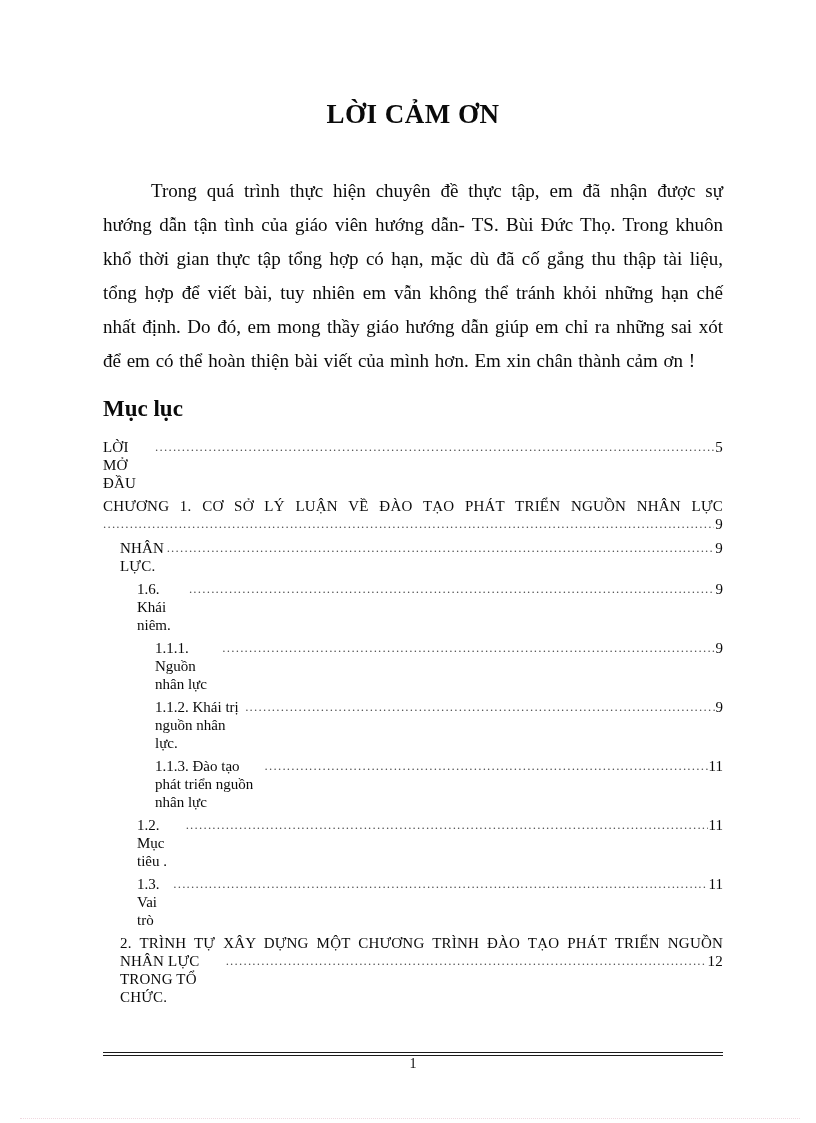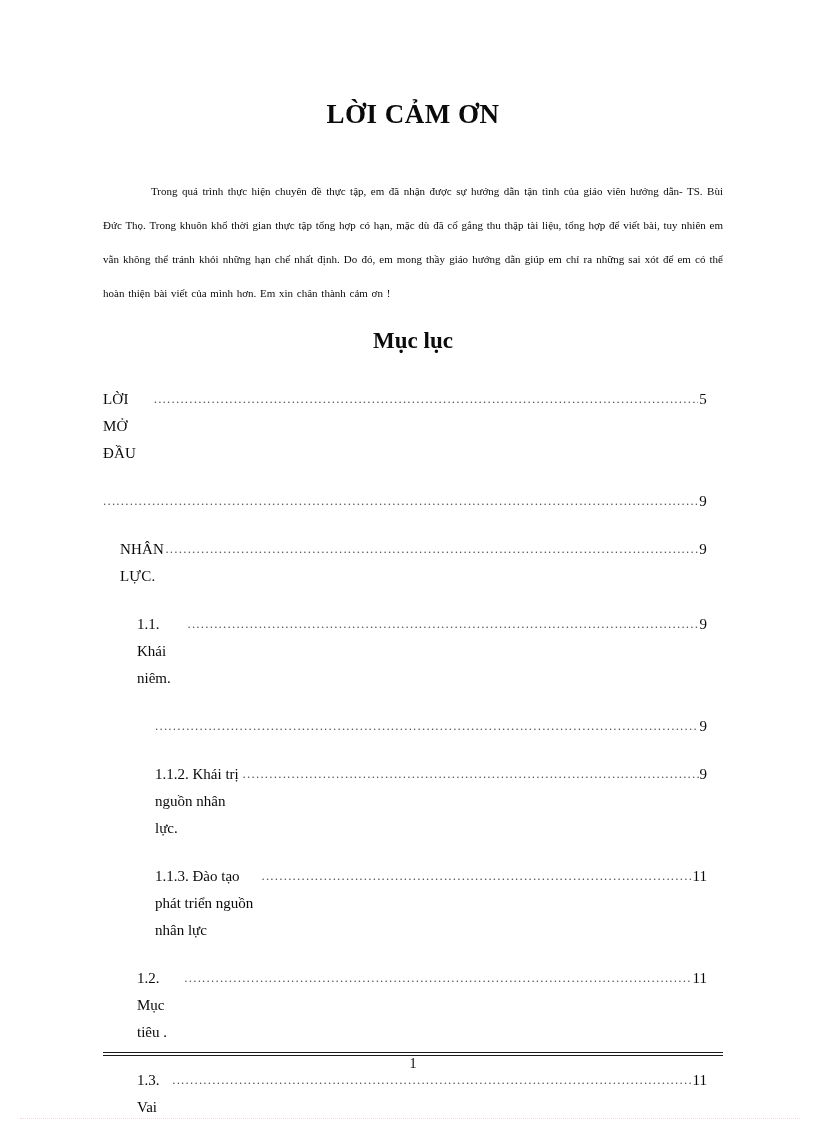--- a/index.html
+++ b/index.html
@@ -40,48 +40,47 @@
     letter-spacing: 0.5px;
     margin: 0;
     padding-top: 98px;
     line-height: 1.2;
   }
 
   
   .ack-para {
     margin: 0;
     padding-top: 44px;
-    font-size: 11px;
+    font-size: 19px;
     line-height: 34px;
     text-align: justify;
     text-indent: 48px;
     word-spacing: 1px;
   }
 
   
   .toc-title {
-    text-align: center;
     font-size: 23px;
     font-weight: bold;
     margin: 0;
     padding-top: 17px;
     line-height: 1.25;
   }
 
   
   .toc {
     margin: 0;
     padding: 0;
     padding-top: 14px;
     list-style: none;
   }
   .toc-entry {
     font-size: 15px;
-    line-height: 27px;
-    margin: 16px;
+    line-height: 18px;
+    margin: 0;
     padding: 0 0 5px 0;
     position: relative;
   }
 
   .toc-row {
     display: flex;
     align-items: baseline;
     width: 100%;
   }
   .toc-label {
@@ -157,41 +156,45 @@
 
     <ul class="toc" id="toc-list">
         <li class="toc-entry lvl0 caps">
           <div class="toc-row">
             <span class="toc-label">LỜI MỞ ĐẦU</span>
             <span class="toc-dots">............................................................................................................................................................................................................................</span>
             <span class="toc-page">5</span>
           </div>
         </li>
         <li class="toc-entry lvl0 caps">
+          <div class="toc-row">
+            <span class="toc-label" style="flex: 1 1 auto; text-align: justify; text-align-last: justify;">CHƯƠNG 1. CƠ SỞ LÝ LUẬN VỀ ĐÀO TẠO PHÁT TRIỂN NGUỒN NHÂN LỰC</span>
+          </div>
           <div class="toc-row cont">
             <span class="toc-dots">............................................................................................................................................................................................................................</span>
             <span class="toc-page">9</span>
           </div>
         </li>
         <li class="toc-entry lvl1 caps">
           <div class="toc-row cont">
             <span class="toc-label">NHÂN LỰC.</span>
             <span class="toc-dots">............................................................................................................................................................................................................................</span>
             <span class="toc-page">9</span>
           </div>
         </li>
         <li class="toc-entry lvl2">
           <div class="toc-row">
-            <span class="toc-label">1.1. Khái niêm. </span>
+            <span class="toc-label">1.6. Khái niêm. </span>
             <span class="toc-dots">............................................................................................................................................................................................................................</span>
             <span class="toc-page">9</span>
           </div>
         </li>
         <li class="toc-entry lvl3">
           <div class="toc-row">
+            <span class="toc-label">1.1.1. Nguồn nhân lực</span>
             <span class="toc-dots">............................................................................................................................................................................................................................</span>
             <span class="toc-page">9</span>
           </div>
         </li>
         <li class="toc-entry lvl3">
           <div class="toc-row">
             <span class="toc-label">1.1.2. Khái trị nguồn nhân lực. </span>
             <span class="toc-dots">............................................................................................................................................................................................................................</span>
             <span class="toc-page">9</span>
           </div>
@@ -211,20 +214,23 @@
           </div>
         </li>
         <li class="toc-entry lvl2">
           <div class="toc-row">
             <span class="toc-label">1.3. Vai trò</span>
             <span class="toc-dots">............................................................................................................................................................................................................................</span>
             <span class="toc-page">11</span>
           </div>
         </li>
         <li class="toc-entry lvl1 caps">
+          <div class="toc-row">
+            <span class="toc-label" style="flex: 1 1 auto; text-align: justify; text-align-last: justify;">2. TRÌNH TỰ XÂY DỰNG MỘT CHƯƠNG TRÌNH ĐÀO TẠO PHÁT TRIỂN NGUỒN</span>
+          </div>
           <div class="toc-row cont">
             <span class="toc-label">NHÂN LỰC TRONG TỔ CHỨC. </span>
             <span class="toc-dots">............................................................................................................................................................................................................................</span>
             <span class="toc-page">12</span>
           </div>
         </li>
       </ul>
 
   </div>
 

